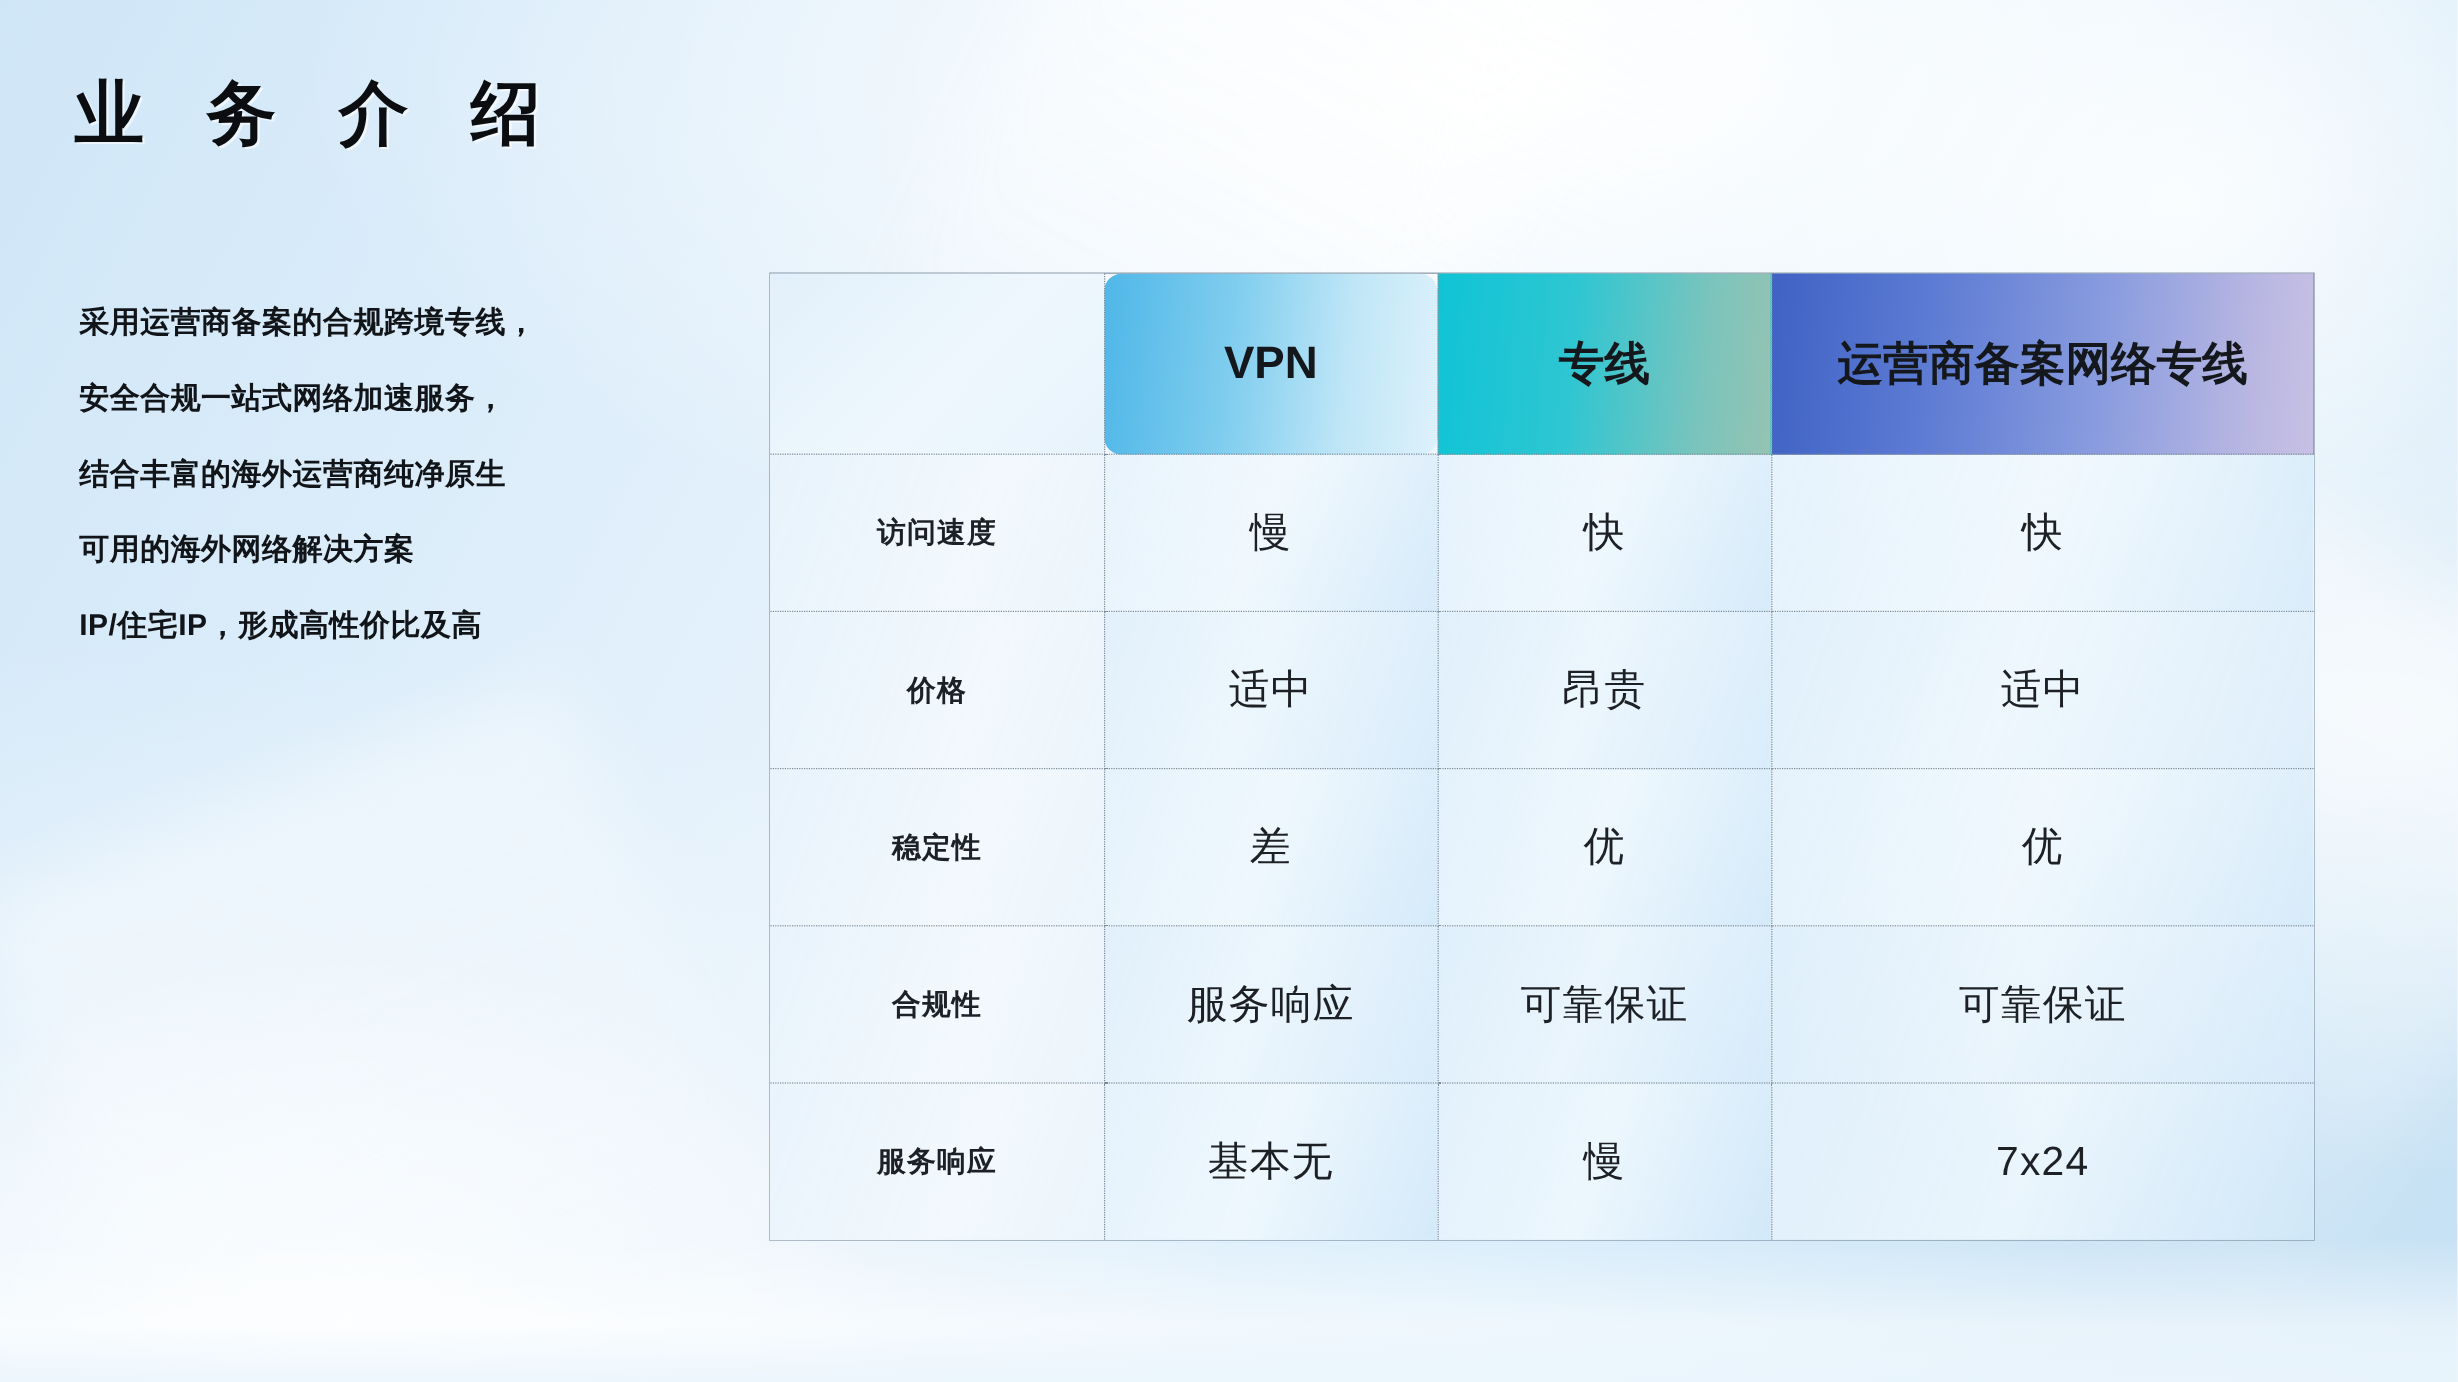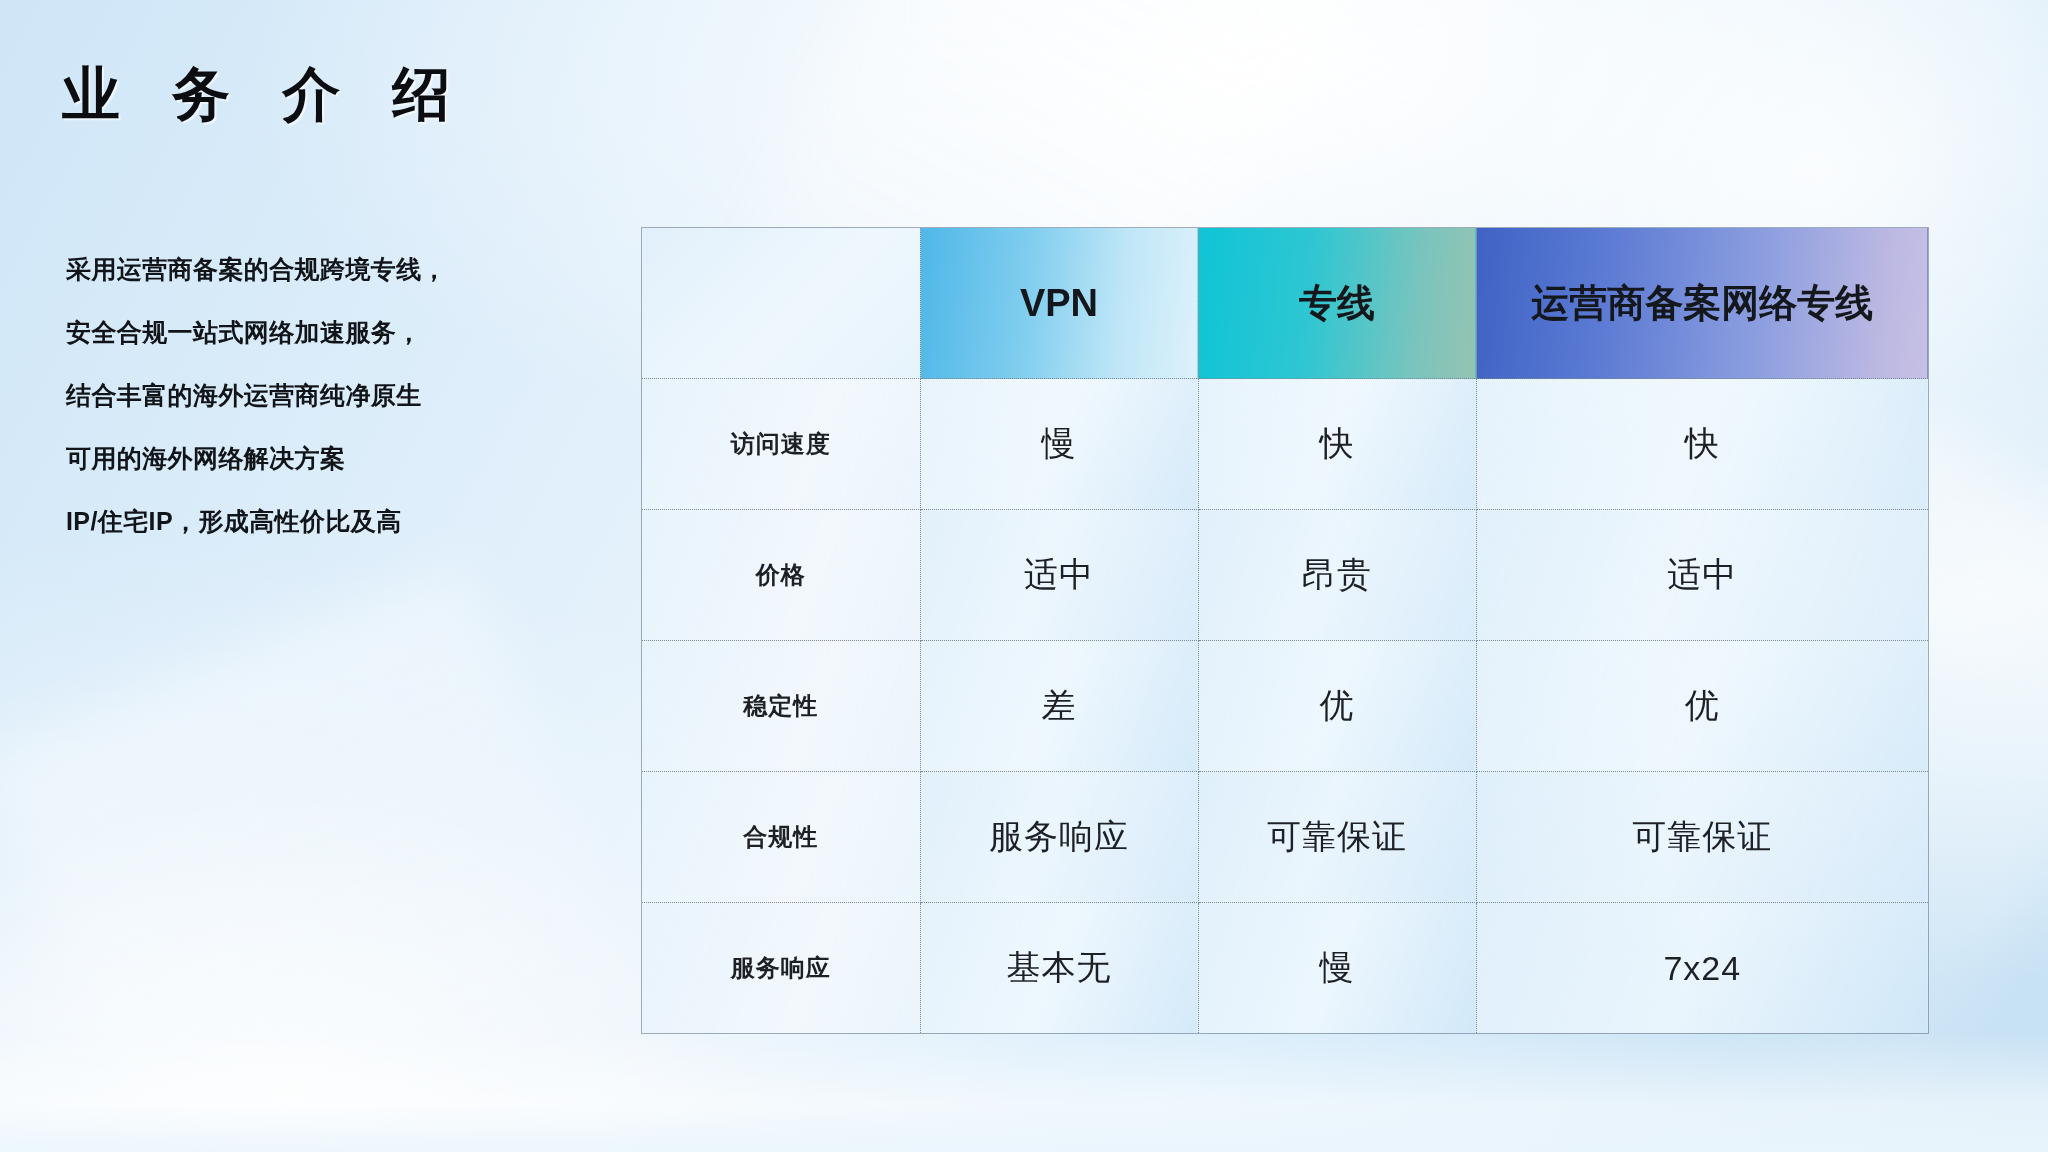--- a/index.html
+++ b/index.html
@@ -136,20 +136,21 @@
     font-size: 38px;
     font-weight: bold;
     border-bottom: 1px solid #6f8291;
   }
   th.h-blank {
     background: linear-gradient(135deg, #e2f0fb 0%, #eef7fd 55%, #e7f3fc 100%);
   }
   th.h-vpn {
     background: linear-gradient(95deg, #4fb7e8 0%, #7fcdee 38%, #bfe6f7 72%, #ddf1fb 100%);
     color: #14181c;
+    border-radius: 15px;
   }
   th.h-line {
     background: linear-gradient(95deg, #0fc4d6 0%, #2ec6d2 40%, #79c4bd 78%, #95c3b2 100%);
     color: #14181c;
     text-align: center;
   }
   th.h-filed {
     background: linear-gradient(95deg, #3f62c4 0%, #5b7ad3 28%, #8b9ddf 62%, #b9b7e2 88%, #c7c0e4 100%);
     color: #14181c;
   }

